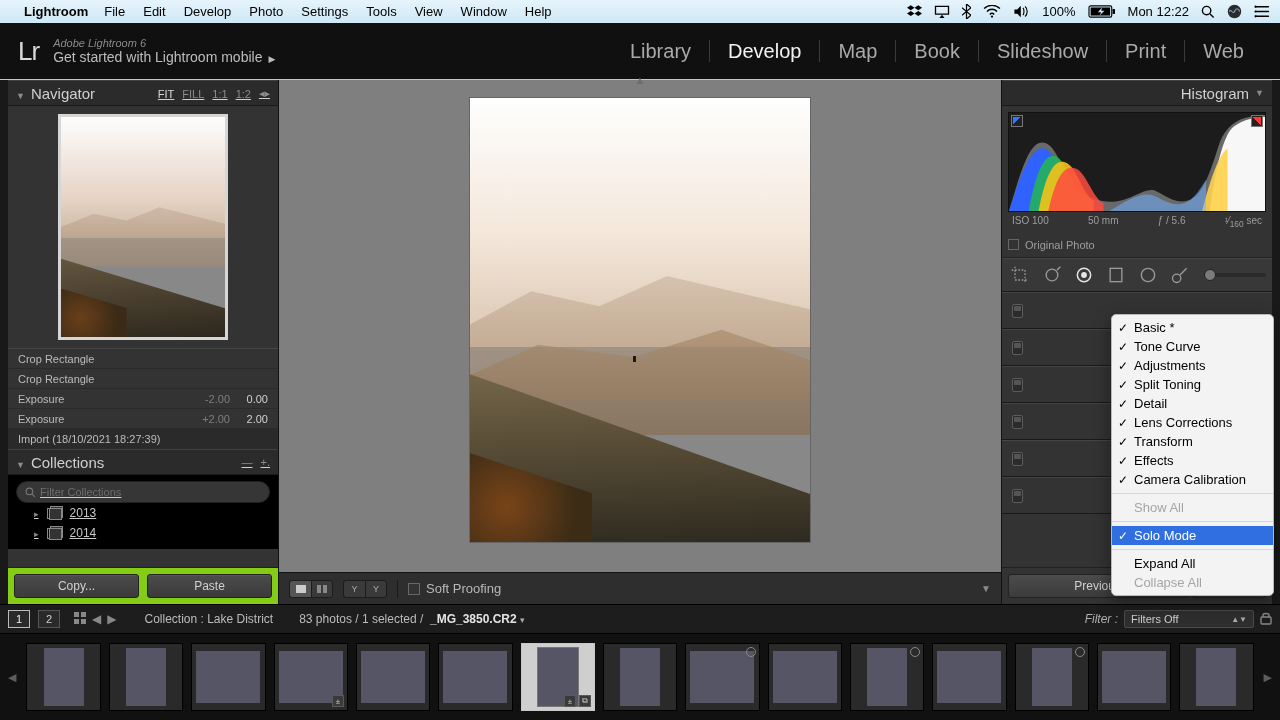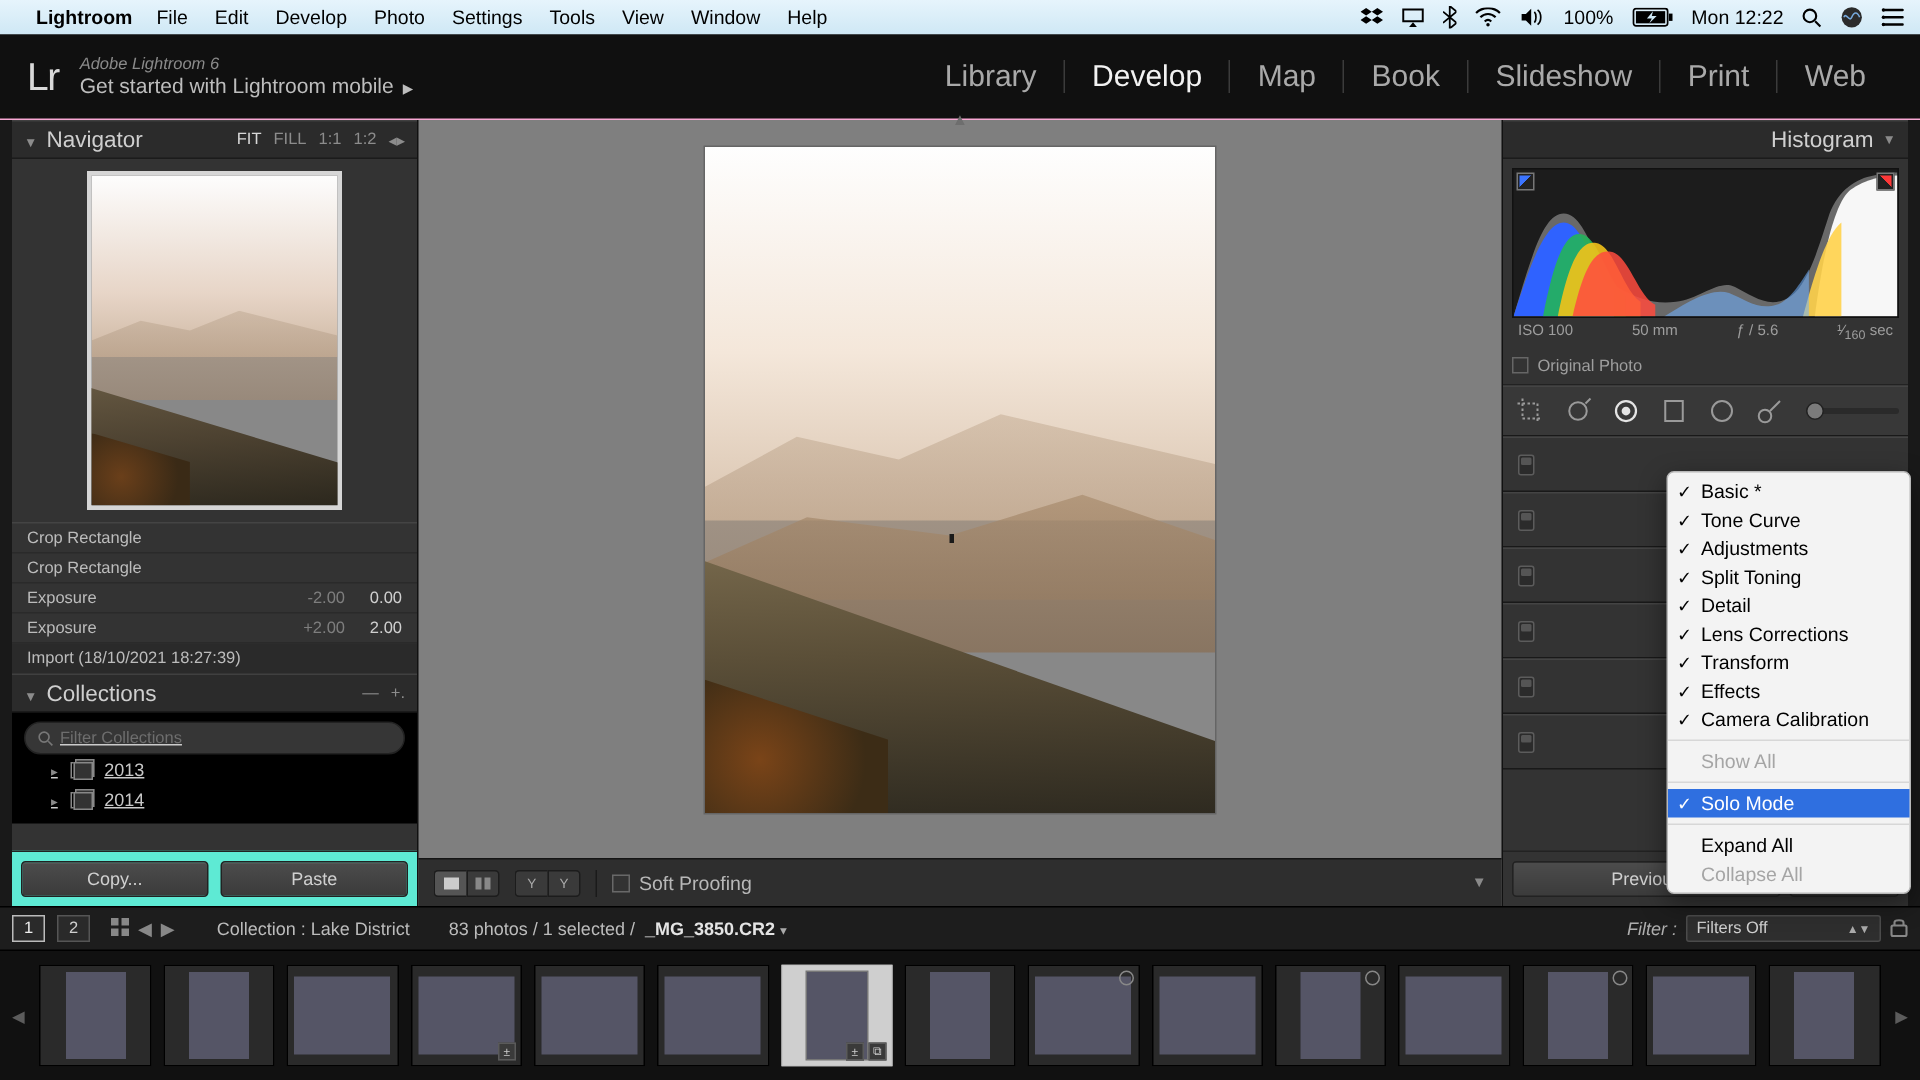--- a/index.html
+++ b/index.html
@@ -33,21 +33,21 @@
 .edge-handle { width:8px; background:#191919; }
 .left-panel, .right-panel { width:270px; background:#333333; display:flex; flex-direction:column; }
 .center-area { flex:1; position:relative; background:#7f7f7f; border-left:1px solid #111; border-right:1px solid #111; }
 .center-area .caret-top { position:absolute; left:50%; top:-6px; transform:translateX(-50%); color:#6e6e6e; font-size:11px; }
 
 
 .pnl-head { height:26px; background:#2b2b2b; border-top:1px solid #404040; border-bottom:1px solid #1b1b1b; display:flex; align-items:center; padding:0 8px; color:#cfcfcf; font-size:15px; }
 .pnl-head .dis { color:#8c8c8c; font-size:11px; }
 .pnl-head .dis.active { color:#d8d8d8; }
 .pnl-head .chev-down::before { content:"▼"; font-size:9px; color:#8c8c8c; margin-right:6px; }
-.pnl-head .right-cluster { margin-left:auto; display:flex; align-items:center; gap:8px; }
+.pnl-head .right-cluster { margin-left:auto; display:flex; align-items:flex-end; gap:8px;text-decoration:underline; }
 
 
 .navigator-box { padding:8px 16px 8px 16px; background:#333; display:flex; justify-content:center; }
 .nav-prev { width:170px; height:226px; border:3px solid #d6d6d6; background:#888; position:relative; overflow:hidden; }
 .nav-prev .sky { position:absolute; top:0; left:0; right:0; height:55%; background:linear-gradient(#fdfdfd,#e7d5c7 65%,#cdb7a2); }
 .nav-prev .ridge1 { position:absolute; top:38%; left:0; right:0; height:30%; background:linear-gradient(#c6b19c,#a38a72); clip-path:polygon(0 40%,20% 20%,40% 30%,60% 10%,100% 35%,100% 100%,0 100%); opacity:.6; }
 .nav-prev .hill { position:absolute; top:46%; left:-10%; right:-10%; bottom:0; background:linear-gradient(175deg,#7a6b50 0%,#4d4231 60%,#2b271d 100%); clip-path:polygon(0 30%,100% 80%,100% 100%,0 100%); }
 .nav-prev .brush { position:absolute; bottom:0; left:0; width:40%; height:22%; background:radial-gradient(circle at 30% 60%,#6a3f1a,#3a2a16 70%); clip-path:polygon(0 0,100% 40%,100% 100%,0 100%); }
 
 
@@ -61,21 +61,21 @@
 .collections-body { background:#000000; padding:6px 8px;text-decoration:underline; }
 .coll-search { height:22px; border:1px solid #222; border-radius:11px; background:#363636; display:flex; align-items:center; padding:0 8px; color:#6e6e6e; font-size:11px; }
 .coll-search svg { margin-right:4px; }
 .coll-item { display:flex; align-items:center; height:20px; padding:0 8px 0 18px; color:#c7c7c7; font-size:12px; gap:8px; }
 .coll-item .disc::before { content:"▸"; font-size:9px; color:#8a8a8a; }
 .coll-item .stack { width:15px; height:11px; border:1px solid #888; position:relative; }
 .coll-item .stack::before { content:""; position:absolute; top:-3px; left:2px; right:-2px; height:10px; border:1px solid #888; background:#333;}
 .coll-item .stack::after  { content:""; position:absolute; top:-1px; left:1px; right:-1px; height:10px; border:1px solid #888; background:#333;}
 
 
-.cp-row { margin-top:auto; padding:6px; display:flex; gap:8px; background:#5eead4; border-top:1px solid #222; }
+.cp-row { margin-top:auto; padding:6px; display:flex; gap:8px; background:#84cc16; border-top:1px solid #222; }
 .cp-row .btn { flex:1; height:24px; background:linear-gradient(#4c4c4c,#3b3b3b); border:1px solid #222; border-radius:3px; color:#d0d0d0; font-size:12px; display:flex; align-items:center; justify-content:center; box-shadow:inset 0 1px 0 rgba(255,255,255,.06); }
 
 
 .photo-frame { position:absolute; top:18px; left:50%; transform:translateX(-50%); width:340px; height:444px; background:#888; box-shadow:0 0 0 1px rgba(0,0,0,.2); overflow:hidden; }
 .photo-frame .sky { position:absolute; inset:0 0 44% 0; background:linear-gradient(#fefefe,#f4e7da 55%,#d9c4af); }
 .photo-frame .ridge2 { position:absolute; top:34%; left:0; right:0; height:34%; background:linear-gradient(#ccb59d,#a58b72); clip-path:polygon(0 50%,18% 28%,38% 38%,58% 18%,100% 40%,100% 100%,0 100%); opacity:.55; }
 .photo-frame .ridge3 { position:absolute; top:42%; left:0; right:0; height:34%; background:linear-gradient(#b79a7b,#896d51); clip-path:polygon(0 60%,20% 40%,48% 48%,74% 30%,100% 50%,100% 100%,0 100%); opacity:.7; }
 .photo-frame .hill { position:absolute; top:46%; left:-8%; right:-8%; bottom:0; background:linear-gradient(178deg,#8e7e5d 0%,#5b4f38 55%,#2e2a20 100%); clip-path:polygon(0 26%,100% 84%,100% 100%,0 100%); }
 .photo-frame .hikers { position:absolute; top:58%; left:48%; width:3px; height:6px; background:#1a1a1a; }
 .photo-frame .brush { position:absolute; bottom:0; left:0; width:36%; height:20%; background:radial-gradient(circle at 30% 60%,#7a4418,#3c2c16 70%); clip-path:polygon(0 0,100% 45%,100% 100%,0 100%); }

